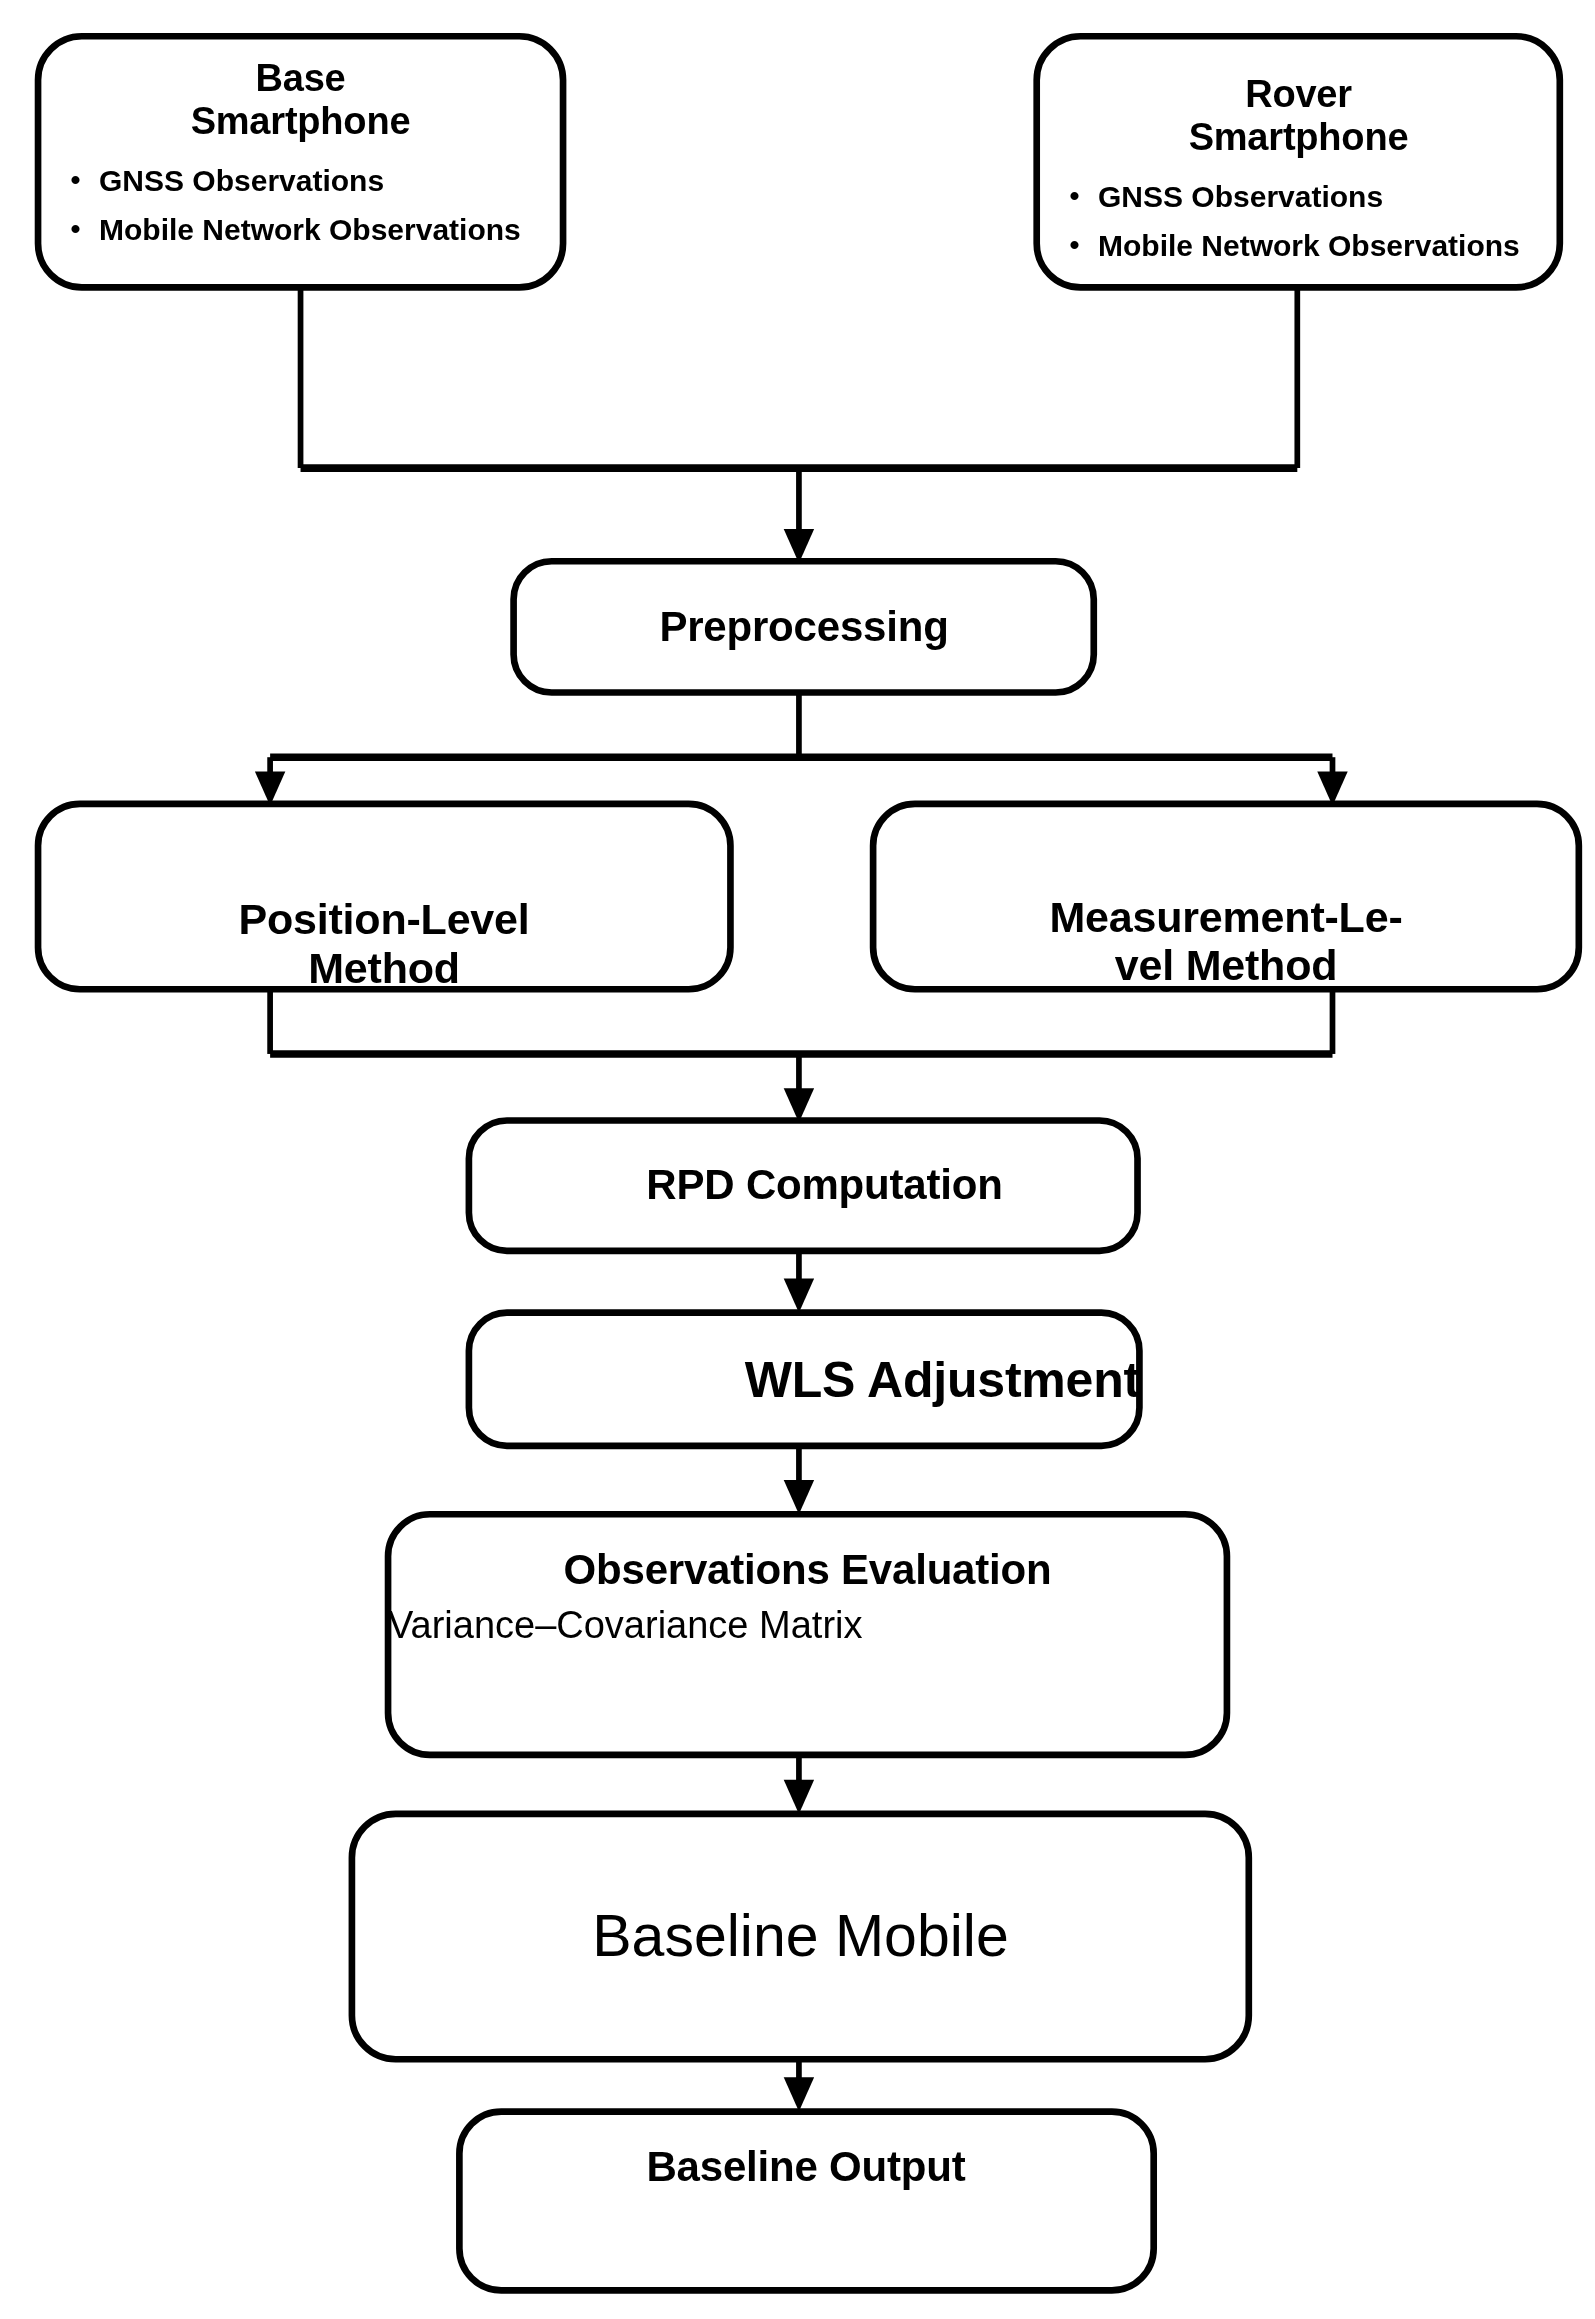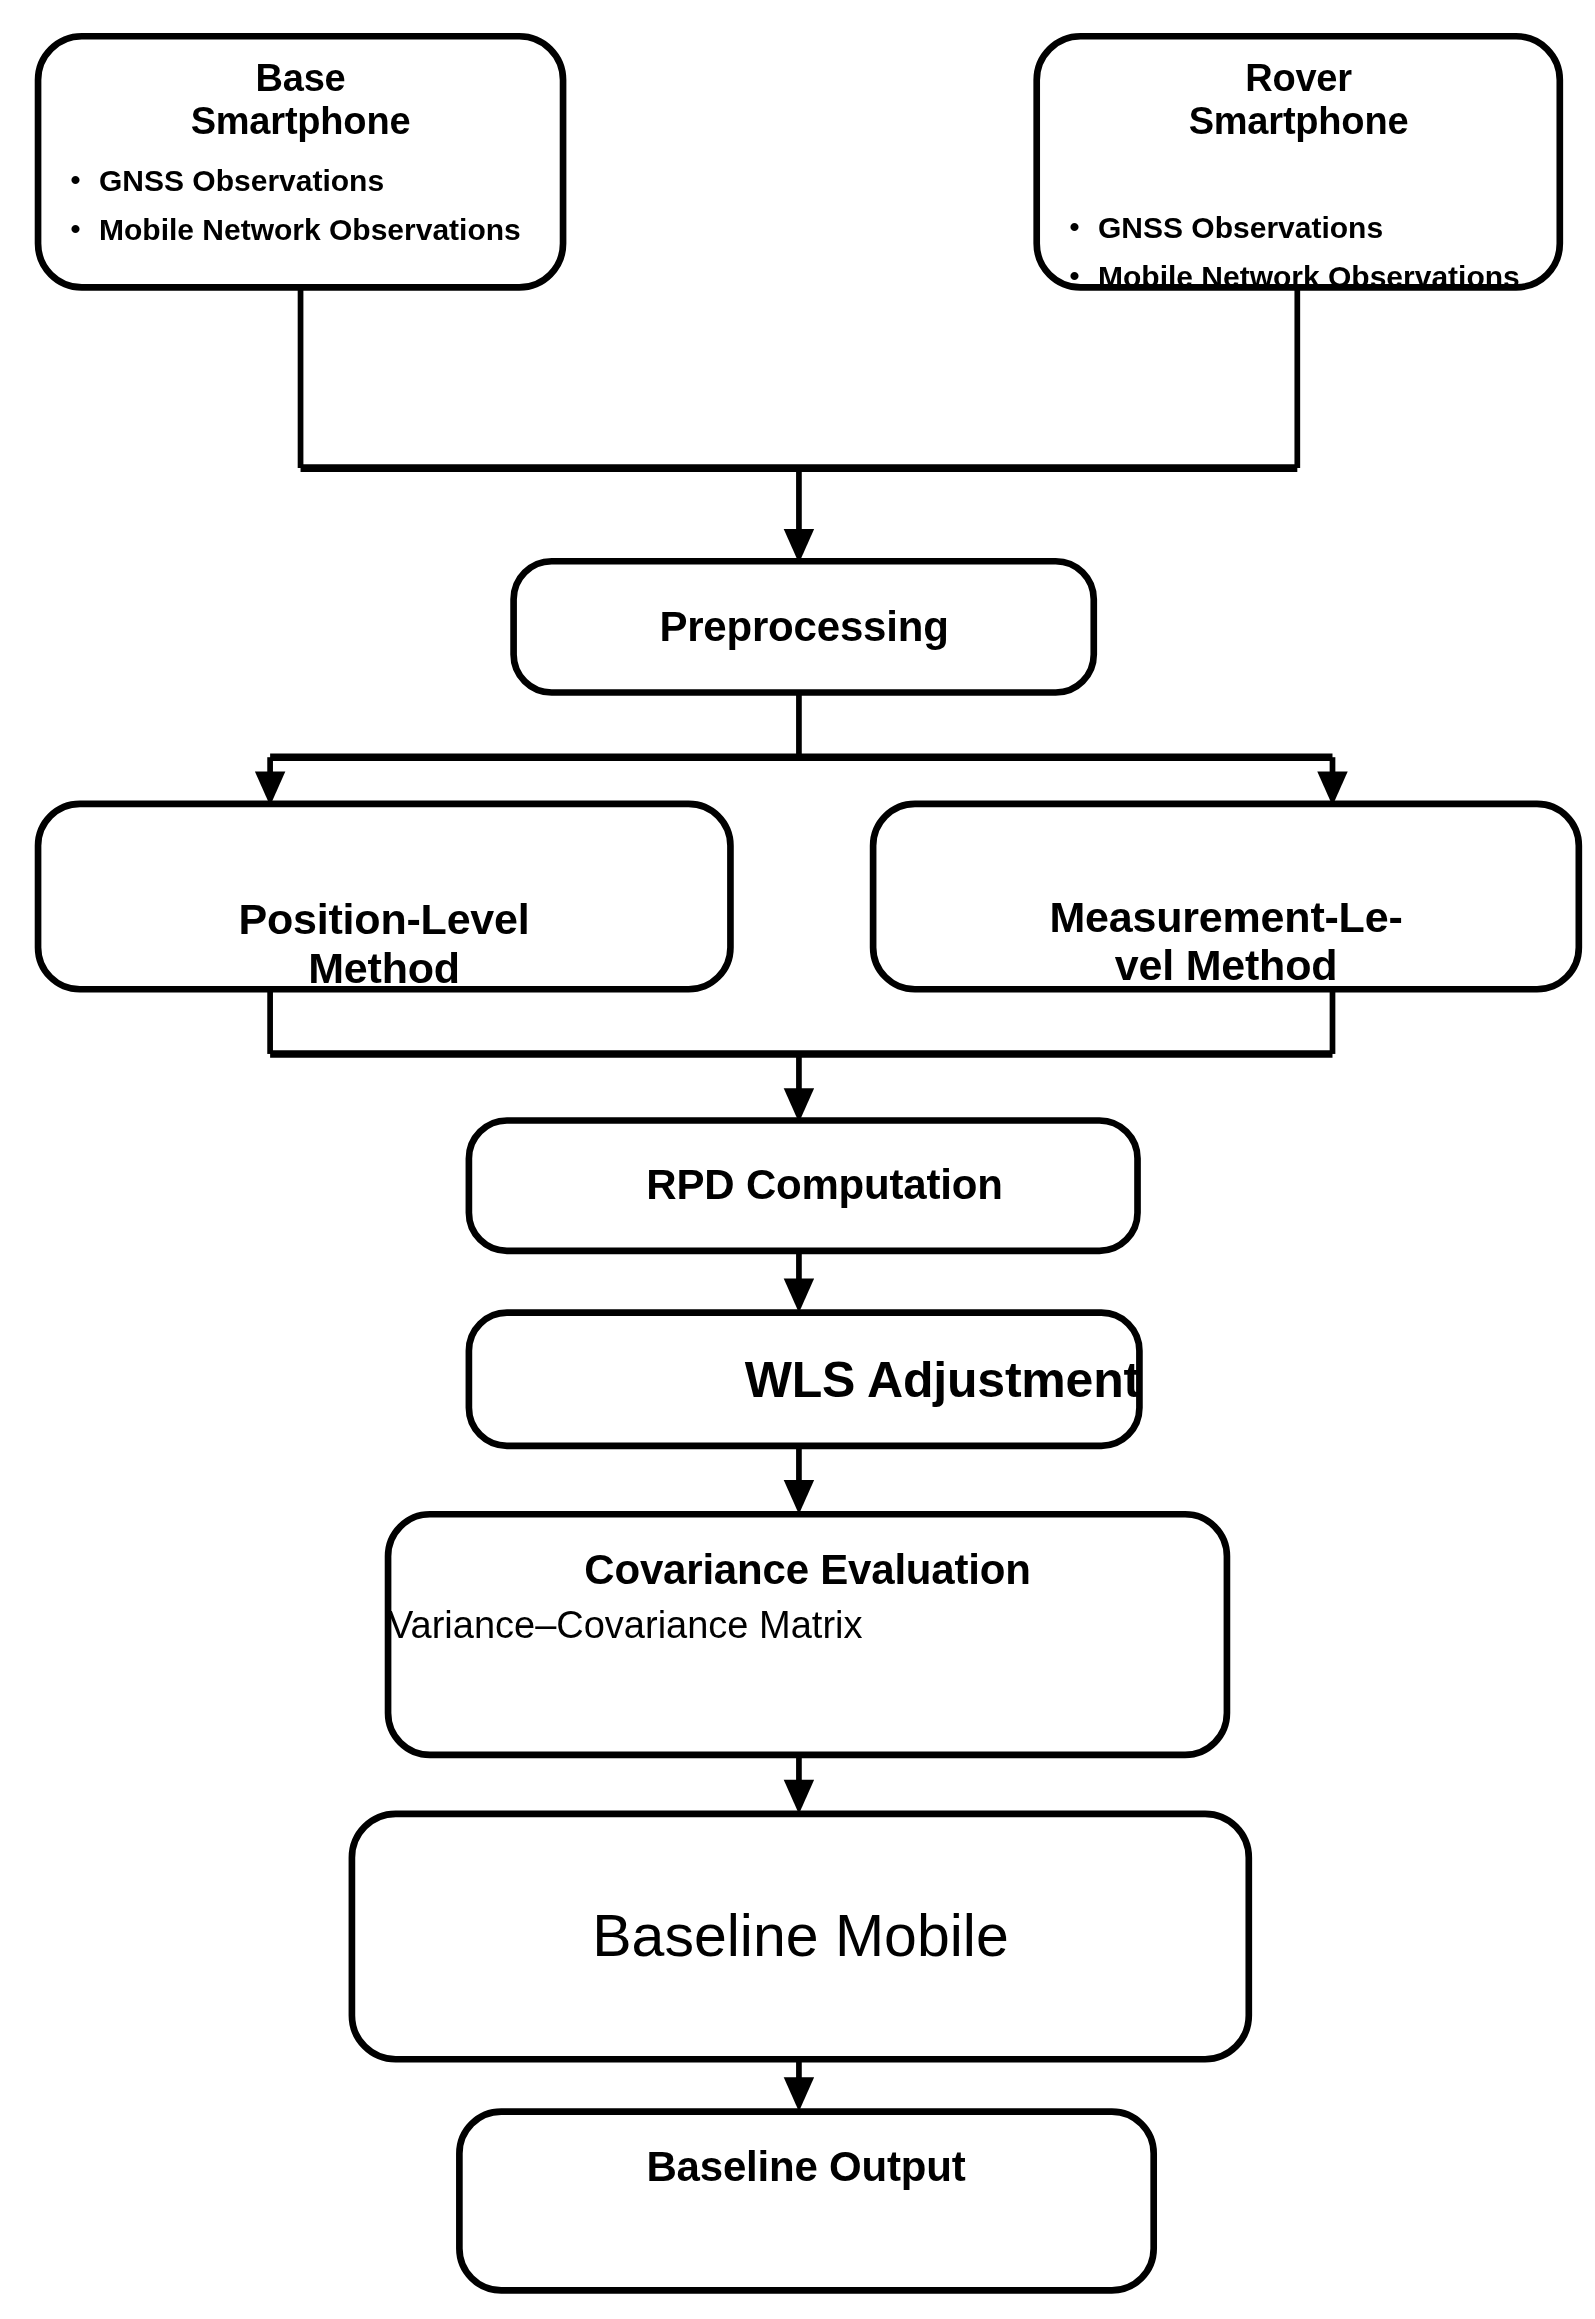--- a/index.html
+++ b/index.html
@@ -158,21 +158,21 @@
     <div class="title-bold" style="font-size:38px;">
       <div>Base</div>
       <div>Smartphone</div>
     </div>
     <ul class="bullet-list" style="margin-top:21px; font-size:30px;">
       <li class="bullet-item">GNSS Observations</li>
       <li class="bullet-item" style="margin-top:13.3px;">Mobile Network Observations</li>
     </ul>
   </div>
 
-  <div class="node-text" style="left:1037px; top:36px; width:523px; height:251px; padding:21px 23px 0 23px;gap:47px;">
+  <div class="node-text" style="left:1037px; top:52px; width:523px; height:251px; padding:21px 23px 0 23px;">
     <div class="title-bold" style="font-size:38px;">
       <div>Rover</div>
       <div>Smartphone</div>
     </div>
     <ul class="bullet-list" style="margin-top:21px; font-size:30px;">
       <li class="bullet-item">GNSS Observations</li>
       <li class="bullet-item" style="margin-top:13.3px;">Mobile Network Observations</li>
     </ul>
   </div>
 
@@ -196,21 +196,21 @@
 
   <div class="node-text" style="left:490px; top:1120px; width:669px; height:130px; justify-content:center;">
     <div class="title-bold" style="font-size:42px;">RPD Computation</div>
   </div>
 
   <div class="node-text" style="left:469px; top:1313px; width:671px; height:133px; justify-content:center;">
     <div class="title-bold" style="font-size:50px;text-align:right;">WLS Adjustment</div>
   </div>
 
   <div class="node-text" style="left:388px; top:1514px; width:839px; height:241px; padding-top:32px;">
-    <div class="title-bold" style="font-size:42px;">Covariance Evaluation</div>
+    <div class="title-bold" style="font-size:42px;">Observations Evaluation</div>
     <div class="subtitle-regular" style="font-size:38px; margin-top:11.4px;">Variance–Covariance Matrix</div>
   </div>
 
   <div class="node-text" style="left:352px; top:1814px; width:897px; height:245px; justify-content:center;">
     <div class="title-regular" style="font-size:59px;">Baseline Mobile</div>
   </div>
 
   <div class="node-text" style="left:459px; top:2111px; width:694px; height:179px; padding-top:32px;">
     <div class="title-bold" style="font-size:42px;">Baseline Output</div>
   </div>

